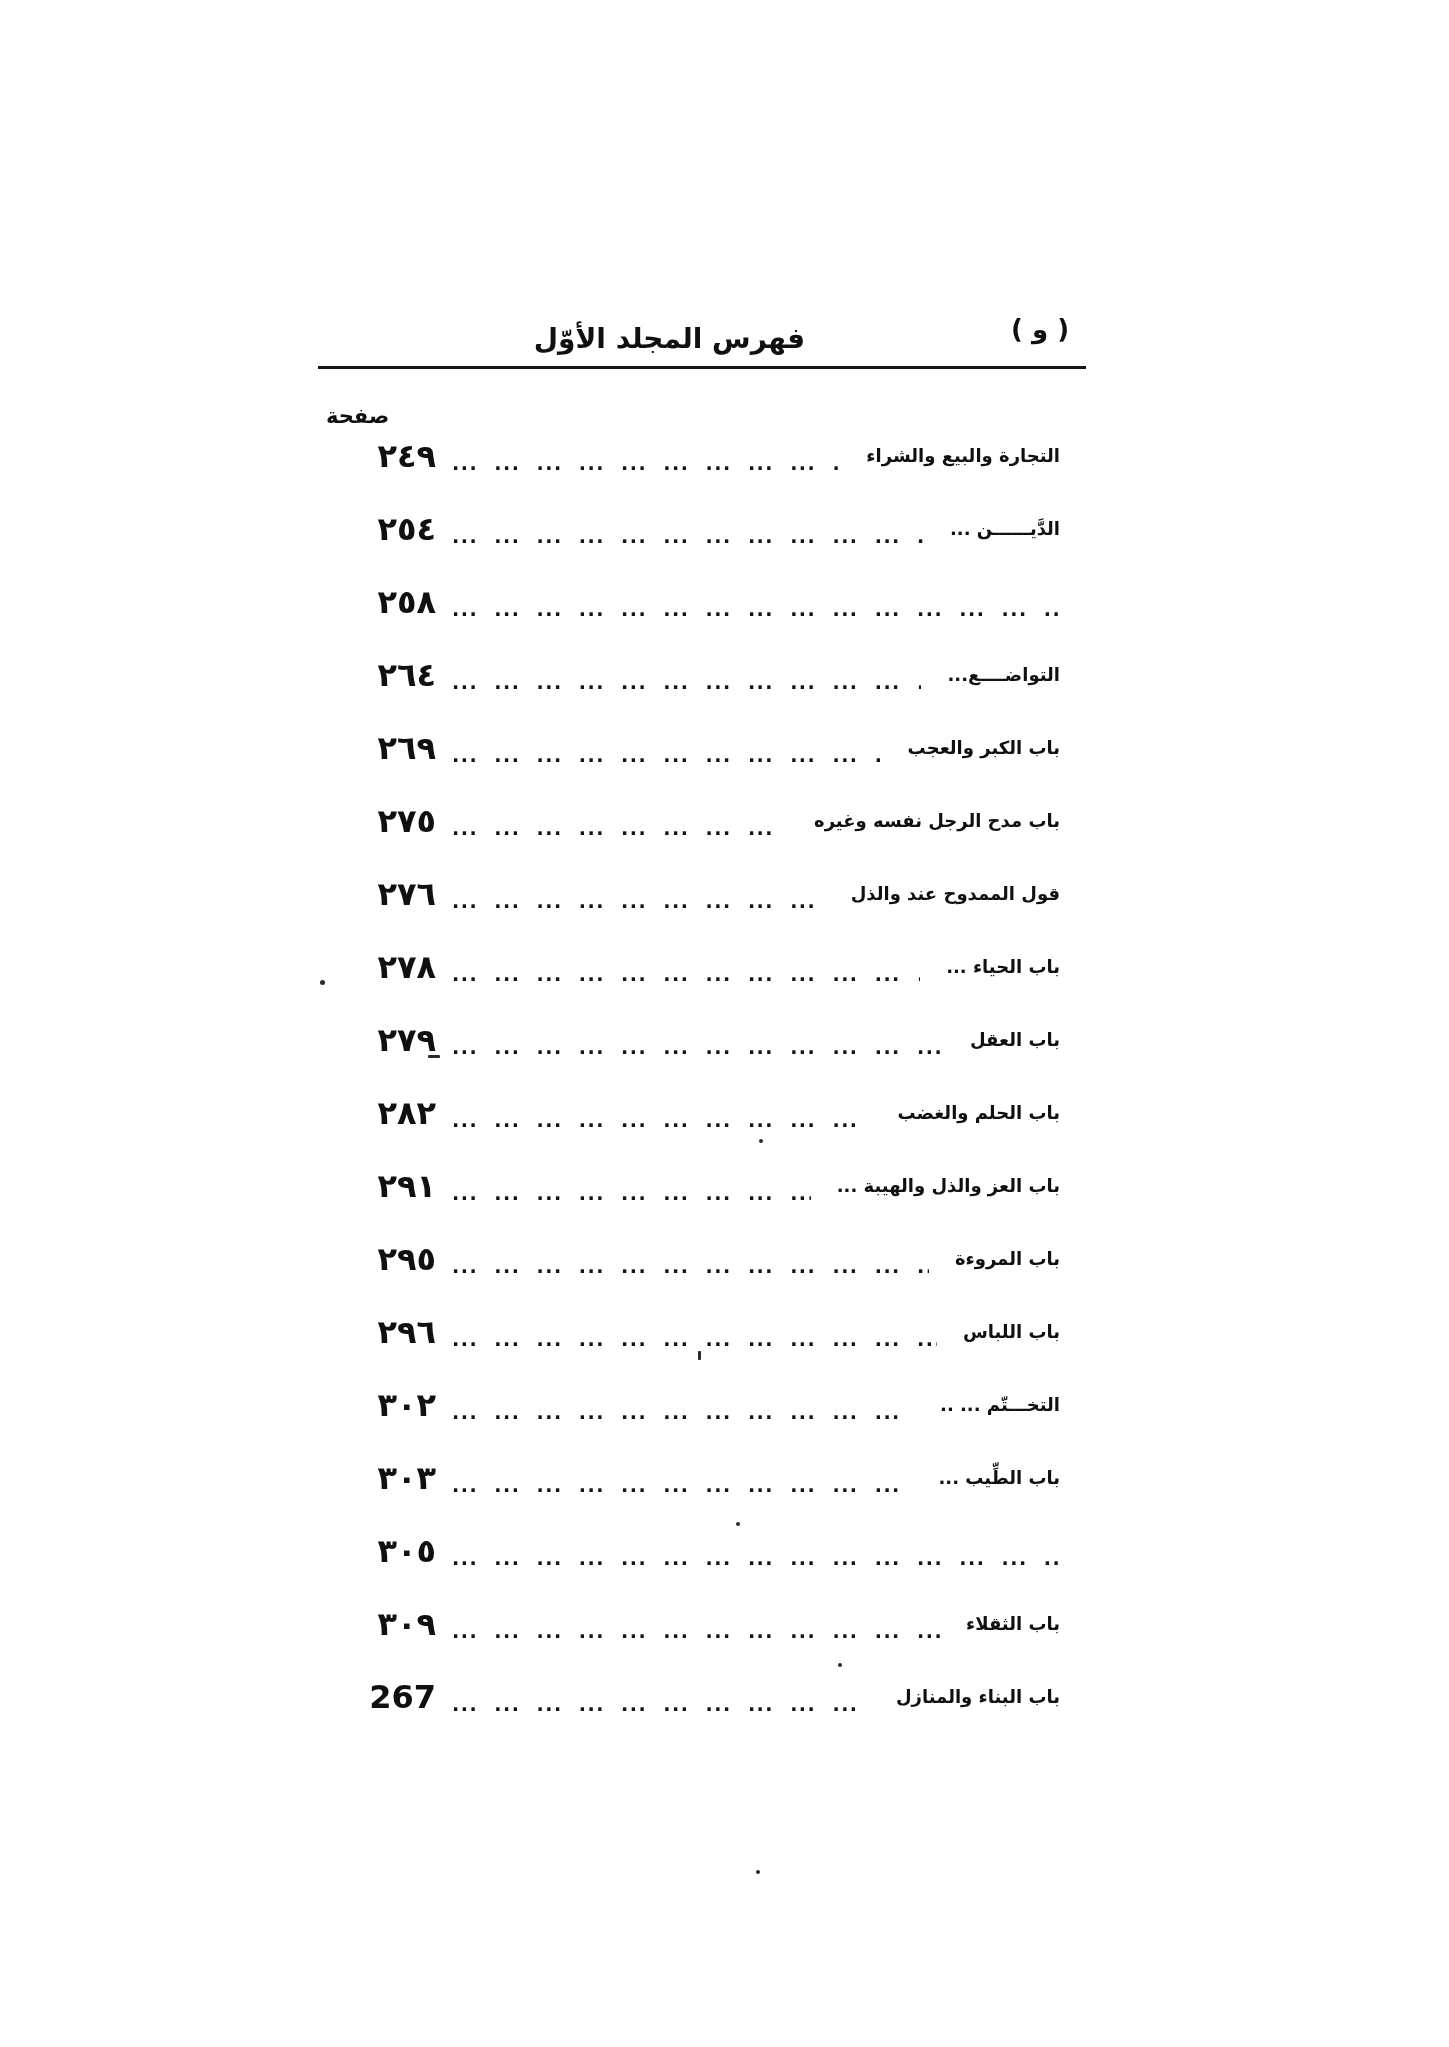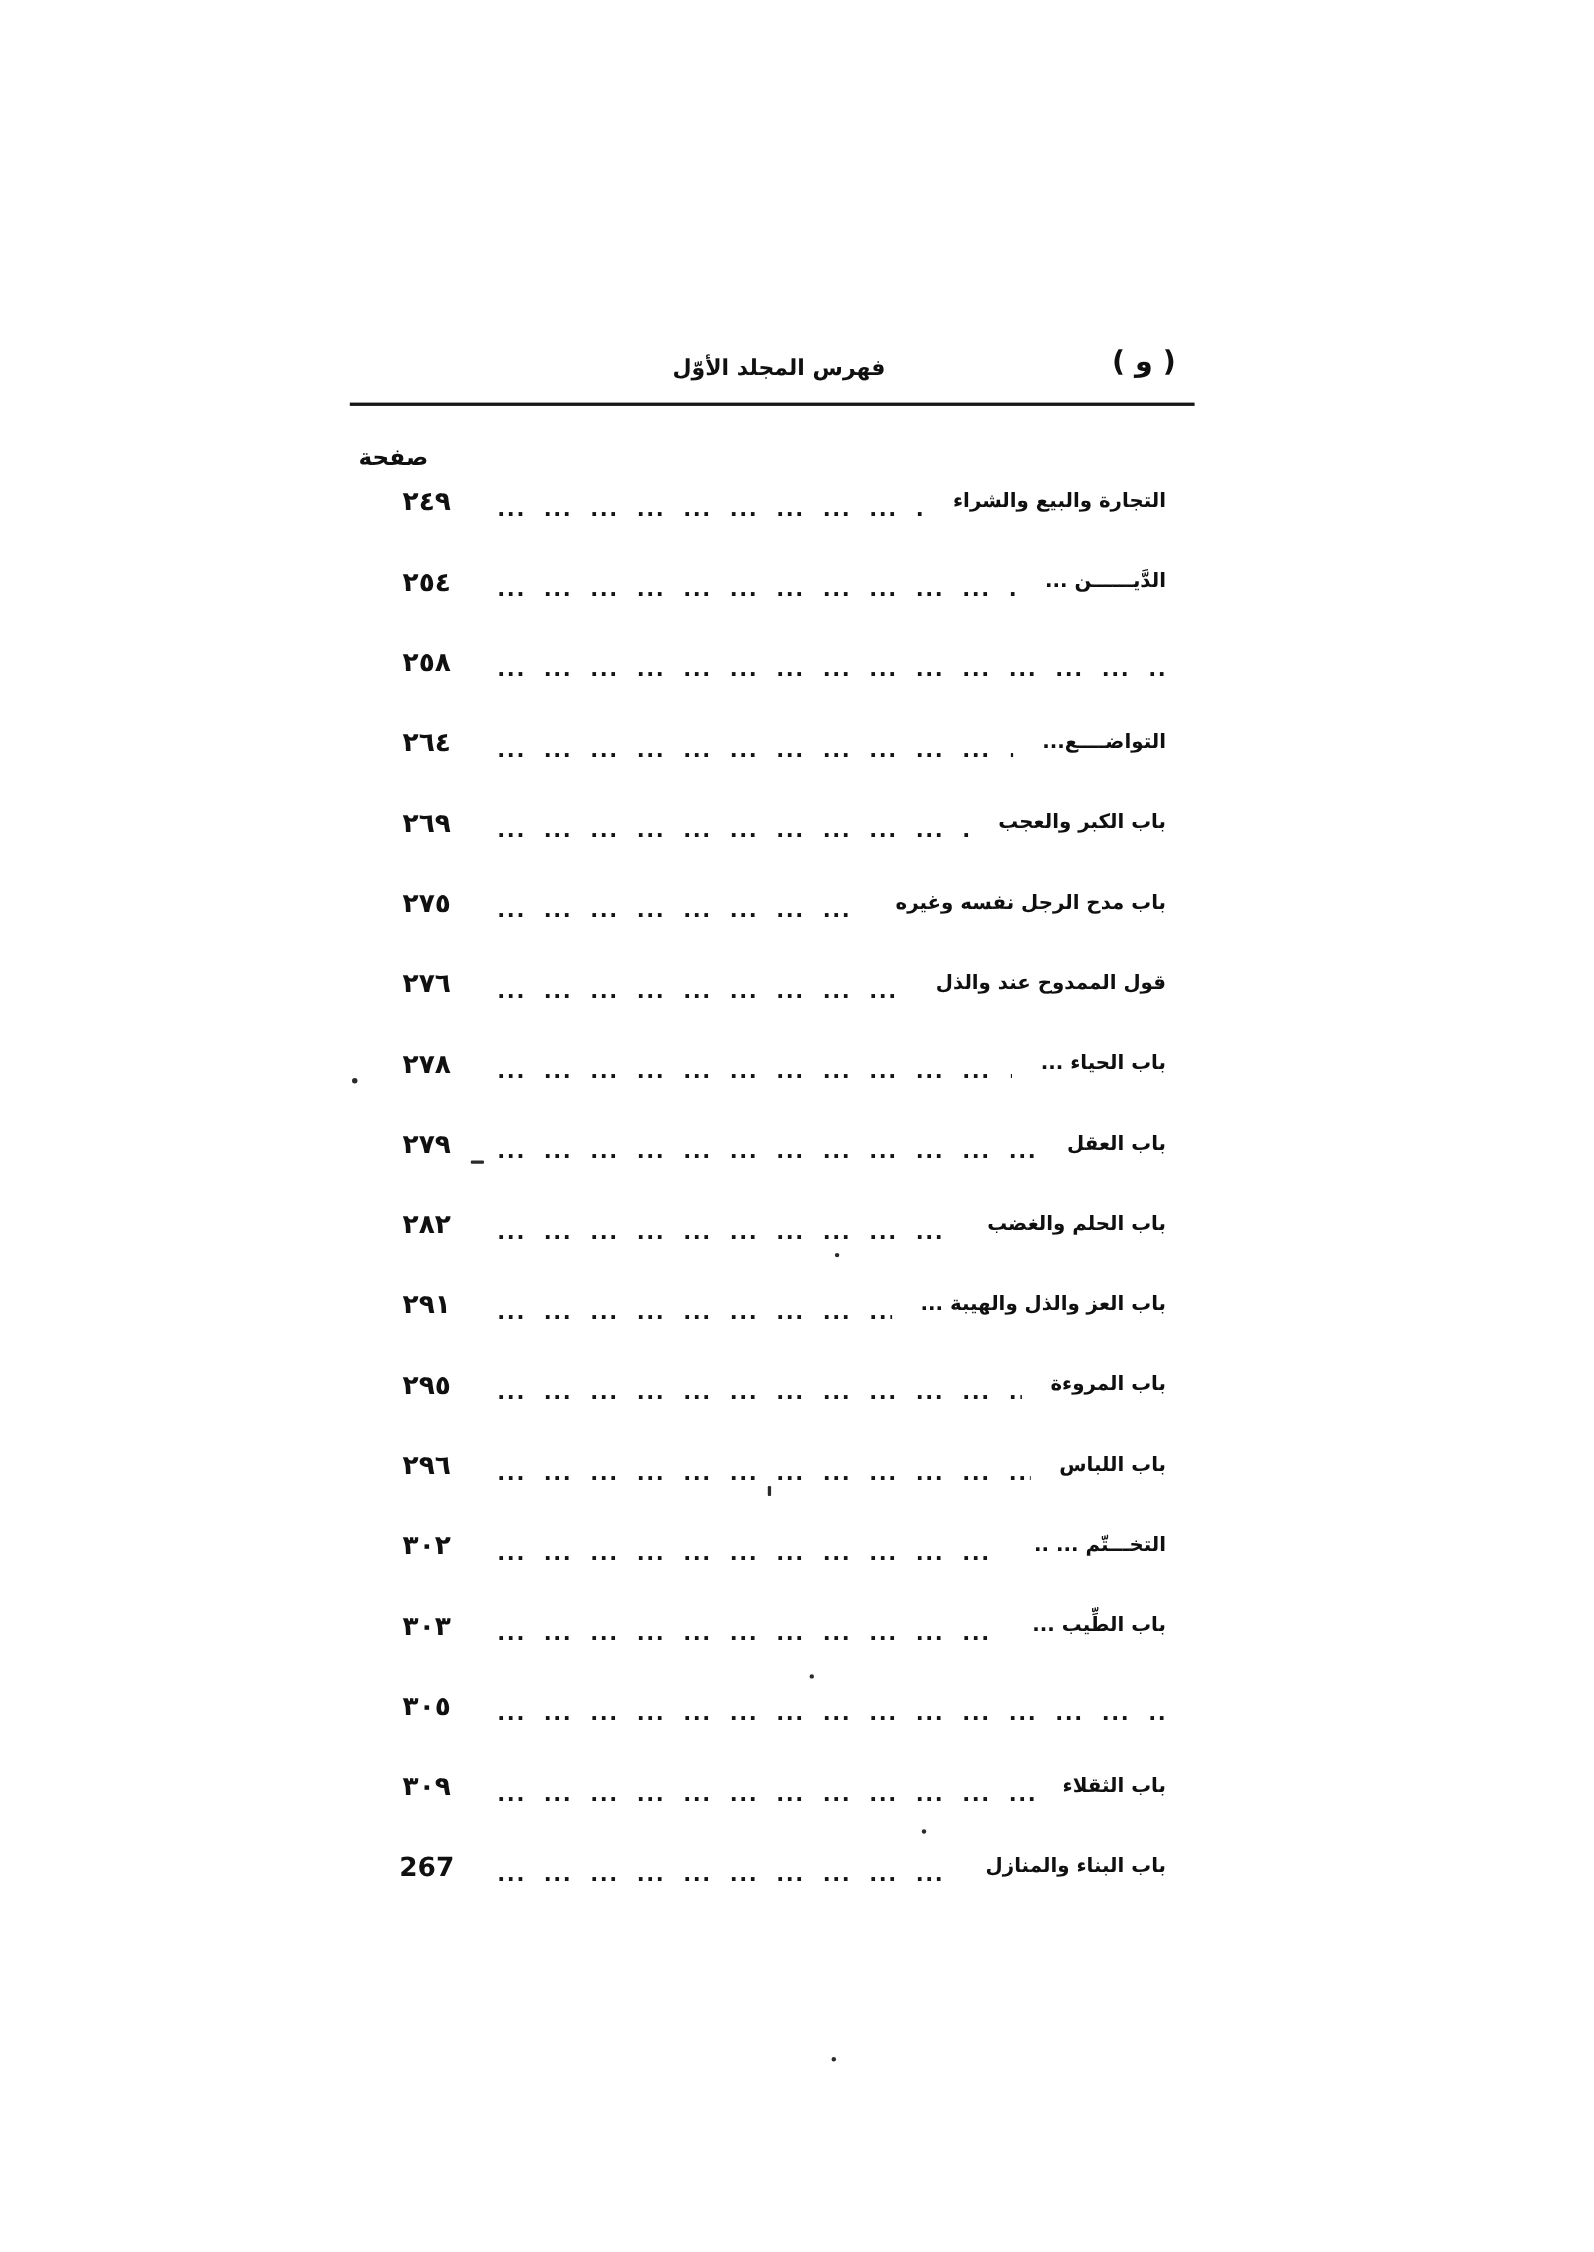--- a/index.html
+++ b/index.html
@@ -27,21 +27,21 @@
     text-align: center;
     letter-spacing: 4px;
   }
   .header-title {
     position: absolute;
     top: 322px;
     left: 575px;
     width: 230px;
     text-align: right;
     direction: rtl;
-    font-size: 20px;
+    font-size: 28px;
     font-weight: bold;
     white-space: nowrap;
   }
   .rule {
     position: absolute;
     top: 366px;
     left: 318px;
     width: 768px;
     height: 3px;
     background: #161616;
@@ -82,26 +82,26 @@
     text-align: left;
     font-size: 19px;
     font-weight: bold;
     letter-spacing: 1.5px;
     word-spacing: 8px;
     transform: translateY(7px);
     margin-left: 16px;
     color: #141414;
   }
   .num {
-    font-size: 24px;
+    font-size: 32px;
     font-weight: bold;
     width: 96px;
     padding-left: 22px;
     flex-shrink: 0;
-    text-align: center;
+    text-align: right;
     direction: rtl;
   }
   .artifact {
     position: absolute;
     background: #2a2a2a;
     border-radius: 50%;
   }
   .artifact.dash { border-radius: 1px; }
 </style>
 </head>

